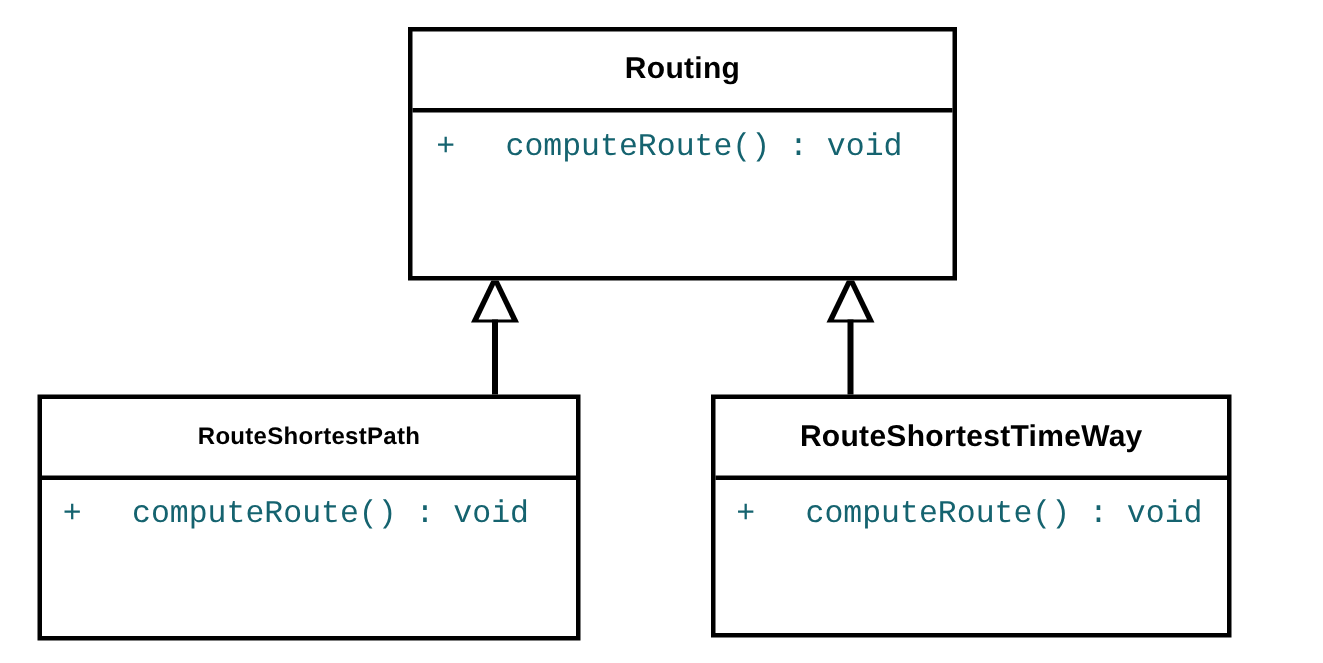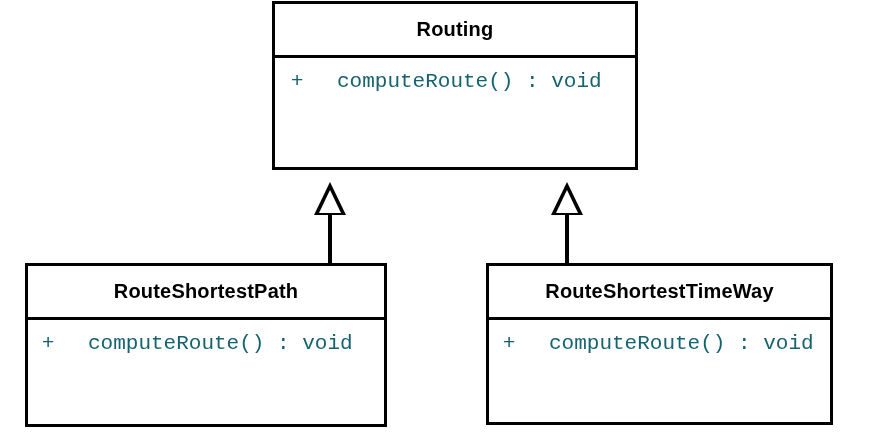--- a/index.html
+++ b/index.html
@@ -55,21 +55,21 @@
     text-align: left;
   }
   .uml-signature {
     display: inline-block;
     font-family: Liberation Mono, monospace;
   }
 
   
   #class-routing {
     left: 272px;
-    top: 1px;
+    top: 18px;
     width: 366px;
     height: 169px;
   }
   #class-routing .uml-class-name {
     height: 54px;
     font-size: 20px;
   }
   #class-routing .uml-member {
     font-size: 21px;
     padding-left: 16px;
@@ -78,31 +78,31 @@
 
   
   #class-route-shortest-path {
     left: 25px;
     top: 263px;
     width: 362px;
     height: 164px;
   }
   #class-route-shortest-path .uml-class-name {
     height: 54px;
-    font-size: 20px;
+    font-size: 16px;
   }
   #class-route-shortest-path .uml-member {
     font-size: 21px;
     padding-left: 14px;
   }
   #class-route-shortest-path .uml-visibility { width: 46px; }
 
   
   #class-route-shortest-time-way {
-    left: 486px;
+    left: 474px;
     top: 263px;
     width: 347px;
     height: 162px;
   }
   #class-route-shortest-time-way .uml-class-name {
     height: 54px;
     font-size: 20px;
   }
   #class-route-shortest-time-way .uml-member {
     font-size: 21px;

